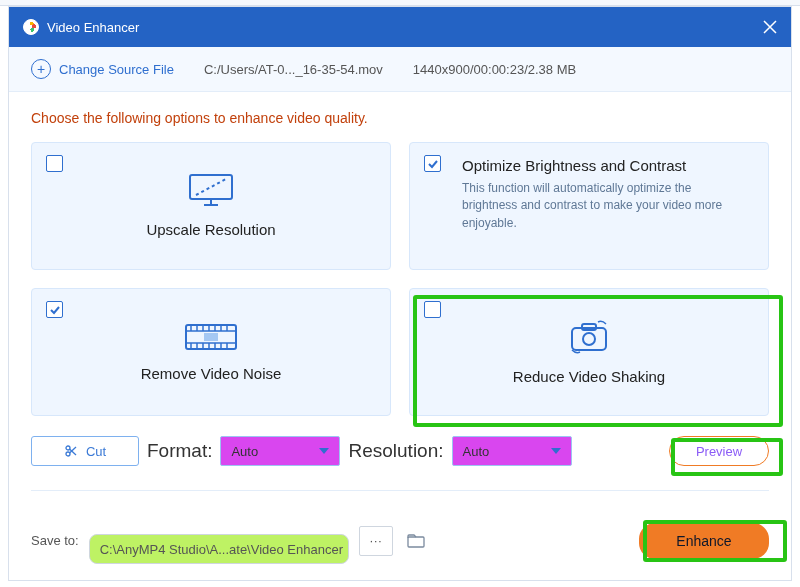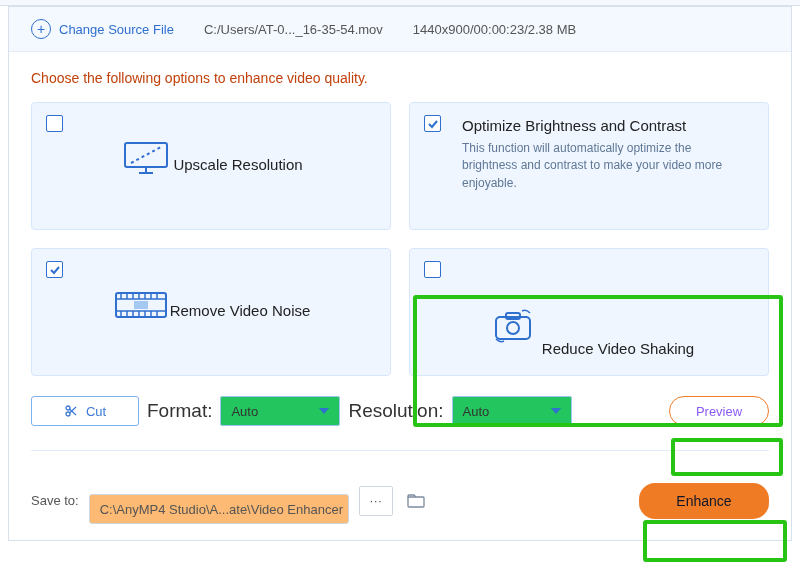--- a/index.html
+++ b/index.html
@@ -75,21 +75,21 @@
   }
   .card {
     background: #eff6ff;
     border: 1px solid #d7e7fb;
     border-radius: 4px;
     position: relative;
     padding: 14px 18px 18px 18px;
     min-height: 128px;
   }
   .card.centermode {
-    display: flex; align-items: center; justify-content: center;
+    display: flex; flex-direction: column; align-items: center; justify-content: center;
   }
   .chk {
     position: absolute; top: 12px; left: 14px;
     width: 17px; height: 17px; border: 1.5px solid #2f6fcf; border-radius: 2px;
     background: #fff; display:flex; align-items:center; justify-content:center;
     color:#2f6fcf; font-size: 13px;
   }
   .card-title { font-size: 15px; font-weight: 400; color: #222; }
   .card-centericon { margin-bottom: 10px; }
   .card-textblock { margin-left: 34px; }
@@ -109,42 +109,42 @@
   .cut-btn {
     width: 108px; height: 30px;
     border: 1px solid #7eb1ef; border-radius: 3px;
     background: #fff; color: #3b7ad6;
     display: flex; align-items: center; justify-content: center; gap: 8px;
     font-size: 13px; cursor: pointer;
   }
   .labelv { font-size: 19px; color: #333; }
   .dropdown {
     height: 30px; width: 120px; border: 1px solid #9cc4f1; border-radius: 2px;
-    background: #22c55e; display: flex; align-items: center; justify-content: space-between;
+    background: #d946ef; display: flex; align-items: center; justify-content: space-between;
     padding: 0 10px; font-size: 13px; color: #333; cursor: pointer;
   }
   .caret-down {
     width: 0; height: 0; border-left: 5px solid transparent; border-right: 5px solid transparent;
     border-top: 6px solid #2f6fcf;
   }
   .preview-btn {
     height: 30px; width: 100px; border: 1.5px solid #f07b25; border-radius: 15px;
     color: #8b5cf6; background: #fff; display:flex; align-items:center; justify-content:center;
     font-size: 13px; cursor: pointer; margin-left: auto;
   }
   .divider { height: 1px; background: #e3edf9; margin-top: 24px; }
   .footer {
     display: flex; align-items: center; gap: 10px;
     padding: 16px 22px;
     font-size: 13px;
     color: #555;
   }
   .savepath {
     flex: none; width: 260px; height: 30px;
-    border: 1px solid #cfd6df; border-radius: 3px; background: #fdba74;
+    border: 1px solid #cfd6df; border-radius: 8px; background: #bef264;
     display: flex; align-items: center; padding: 0 10px; color: #555;
     overflow: hidden; white-space: nowrap; margin-top: 17px;
   }
   .dots-btn {
     width: 34px; height: 30px; border: 1px solid #cfd6df; border-radius: 2px;
     background: #fff; display:flex; align-items:center; justify-content:center;
     cursor: pointer; color: #555;
   }
   .folder-btn { cursor: pointer; color: #7b8a9e; margin-left: 4px; }
   .enhance-btn {
@@ -156,20 +156,31 @@
   }
   svg { display:block; }
 </style>
 </head>
 <body>
 
 <div class="topbar-thin"></div>
 
 <div class="window">
 
+  <div class="titlebar">
+    <div class="titlebar-left">
+      <span class="palette-icon"></span>
+      <span class="title-text">Video Enhancer</span>
+    </div>
+    <div class="close-btn">
+      <svg width="14" height="14" viewBox="0 0 14 14">
+          <path d="M1 1 L13 13 M13 1 L1 13" stroke="#fff" stroke-width="1.5"></path>
+        </svg>
+    </div>
+  </div>
 
   <div class="sourcebar">
     <div class="change-source">
       <span class="plus-circle">+</span>
       <span>Change Source File</span>
     </div>
     <span>C:/Users/AT-0..._16-35-54.mov</span>
     <span>1440x900/00:00:23/2.38 MB</span>
   </div>
 
@@ -229,21 +240,21 @@
               <line x1="27" y1="24" x2="27" y2="30"></line>
                 <line x1="33" y1="24" x2="33" y2="30"></line>
                 <line x1="39" y1="24" x2="39" y2="30"></line>
               <line x1="45" y1="24" x2="45" y2="30"></line>
             </g>
           </svg>
         </div>
         <div class="card-title">Remove Video Noise</div>
       </div>
 
-      <div class="card centermode" style="position:relative;align-items:flex-end;">
+      <div class="card centermode" style="position:relative;">
         <div class="chk"></div>
         <div class="card-centericon">
           <svg width="58" height="42" viewBox="0 0 58 42">
             <path d="M38 6 Q42 4 46 8" stroke="#2f6fcf" stroke-width="1.5" fill="none"></path>
             <path d="M12 34 Q16 38 20 36" stroke="#2f6fcf" stroke-width="1.5" fill="none"></path>
             <rect x="12" y="12" width="34" height="22" rx="4" fill="none" stroke="#2f6fcf" stroke-width="2"></rect>
             <rect x="22" y="8" width="14" height="6" rx="2" fill="none" stroke="#2f6fcf" stroke-width="2"></rect>
             <circle cx="29" cy="23" r="6" fill="none" stroke="#2f6fcf" stroke-width="2"></circle>
           </svg>
         </div>

